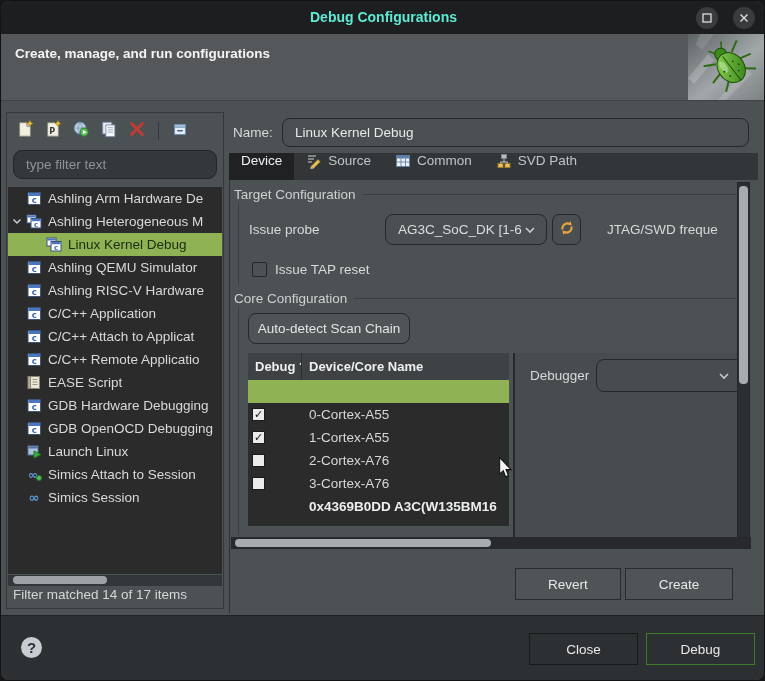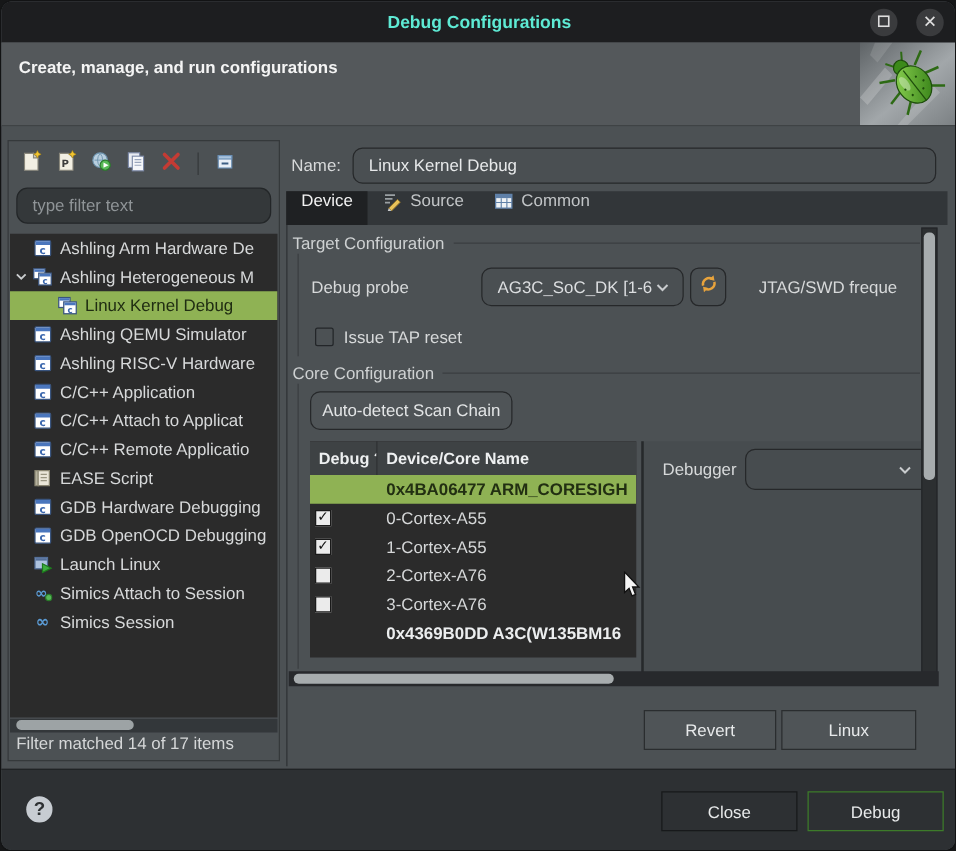--- a/index.html
+++ b/index.html
@@ -376,29 +376,40 @@
       <div class="tab">
         <span style="display: flex;">
           <svg width="16" height="16" viewBox="0 0 16 16">
             <rect x="1.5" y="2.5" width="13" height="11" fill="#eef2f5" stroke="#5f80a8"></rect>
             <rect x="1.5" y="2.5" width="13" height="3" fill="#5f80a8"></rect>
             <path d="M1.5 9 h13 M6 5.5 v8 M10.5 5.5 v8" stroke="#5f80a8" stroke-width="0.9"></path>
           </svg>
         </span>
         <span>Common</span>
       </div>
+      <div class="tab">
+        <span style="display: flex;">
+          <svg width="16" height="16" viewBox="0 0 16 16">
+            <path d="M8 6 v3 M4.5 12 v-3 h7 v3" stroke="#caccce" fill="none"></path>
+            <rect x="5.5" y="1.5" width="5" height="4" fill="#b9bec1" stroke="#7e8386"></rect>
+            <rect x="2" y="10.5" width="5" height="4" fill="#e8c25a" stroke="#9a7b2c"></rect>
+            <rect x="9" y="10.5" width="5" height="4" fill="#e8c25a" stroke="#9a7b2c"></rect>
+          </svg>
+        </span>
+        <span>SVD Path</span>
+      </div>
     </div>
   <div class="abs content-edge"></div>
 
   <div class="abs group-header gh1">
     <span>Target Configuration</span>
   </div>
   <div class="abs gline" style="left:237px;top:202px;height:82px;"></div>
 
-  <div class="abs field-label" style="left:248px;top:221px;">Debug probe</div>
+  <div class="abs field-label" style="left:248px;top:221px;">Issue probe</div>
   <div class="abs select probe-select">
     <span class="sel-text">AG3C_SoC_DK [1-6</span>
     <span>
       <svg width="12" height="8">
           <path d="M2 2 L6 6 L10 2" stroke="#c9ccce" stroke-width="1.6" fill="none"></path>
         </svg>
     </span>
   </div>
   <div class="abs refresh-btn">
     <span>
@@ -423,21 +434,20 @@
   <div class="abs autodetect-btn">Auto-detect Scan Chain</div>
 
   <div class="abs core-table">
     <div class="ct-head">
       <div class="ct-c1" id="col1">Debug ?</div>
       <div class="ct-c2" id="col2">Device/Core Name</div>
     </div>
     <div id="core-table-body">
         <div class="ct-row selected bold">
           <div class="ct-c1" style="border-right: none; padding-left: 0px;"></div>
-          <div class="ct-c2">0x4BA06477 ARM_CORESIGH</div>
         </div>
         <div class="ct-row">
           <div class="ct-c1" style="border-right: none; padding-left: 0px;">
             <div class="cb">✓</div>
           </div>
           <div class="ct-c2">0-Cortex-A55</div>
         </div>
         <div class="ct-row">
           <div class="ct-c1" style="border-right: none; padding-left: 0px;">
             <div class="cb">✓</div>
@@ -476,21 +486,21 @@
   </div>
 
   <div class="abs vscroll">
     <div class="abs vthumb"></div>
   </div>
   <div class="abs hscroll2">
     <div class="abs hthumb2"></div>
   </div>
 
   <div class="abs btn revert-btn">Revert</div>
-  <div class="abs btn apply-btn">Linux</div>
+  <div class="abs btn apply-btn">Create</div>
 
   <div class="abs footer">
     <div class="abs help-circle">?</div>
     <div class="abs btn close-btn">Close</div>
     <div class="abs btn debug-btn">Debug</div>
   </div>
 
   <div class="abs cursor">
     <svg width="15" height="21" viewBox="0 0 12 18">
       <path d="M1 0.5 L1 14.6 L4.1 11.7 L6.1 16.9 L8.5 15.9 L6.5 10.8 L10.8 10.8 Z" fill="#f4f4f4" stroke="#111" stroke-width="0.9"></path>

